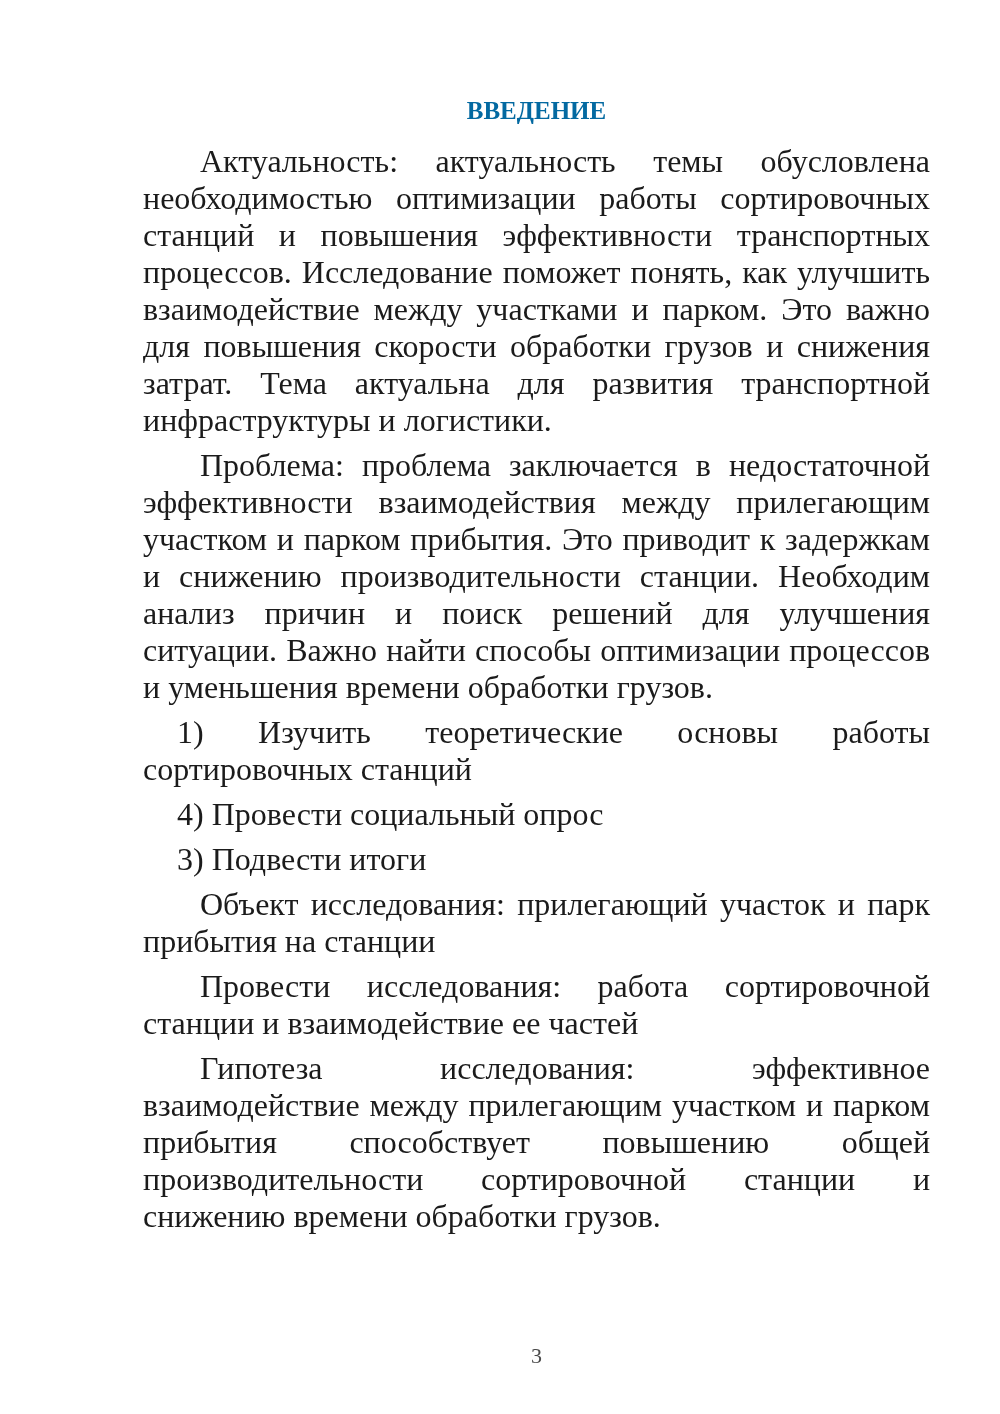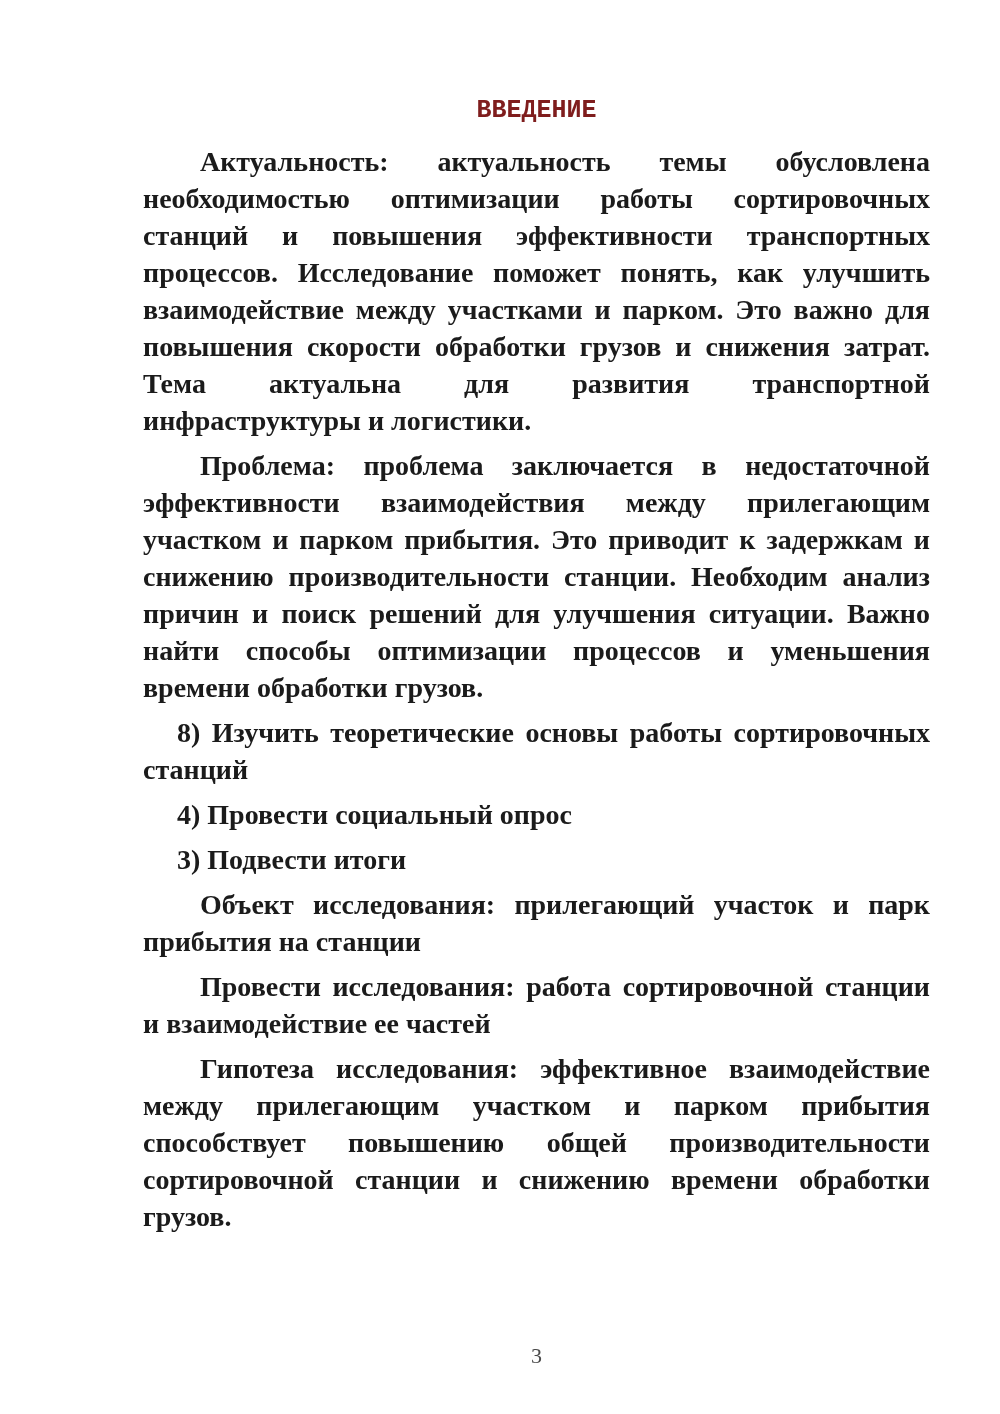--- a/index.html
+++ b/index.html
@@ -16,33 +16,31 @@
     color: #1b1b1b;
     overflow: hidden;
     box-sizing: border-box;
   }
   .content {
     padding: 92px 70px 0 143px;
   }
   .doc-title {
     font-size: 25px;
     font-weight: bold;
-    color: #7f1d1d;
+    color: #0369a1;
     text-align: center;
     margin: 0 0 14px 0;
     line-height: 37px;
-    font-family: Liberation Mono, monospace;
   }
   .content p {
-    font-size: 28px;
+    font-size: 32px;
     line-height: 37px;
     text-align: justify;
     text-indent: 57px;
     margin: 0 0 8px 0;
-    font-weight: bold;
   }
   .content p.list-item {
     text-indent: 34px;
   }
   .page-number {
     position: absolute;
     bottom: 46px;
     left: 143px;
     width: 787px;
     text-align: center;
@@ -58,21 +56,21 @@
   <div class="content">
 
     <h1 class="doc-title">ВВЕДЕНИЕ</h1>
 
     <p>Актуальность: актуальность темы обусловлена необходимостью оптимизации работы сортировочных станций и повышения эффективности транспортных процессов. Исследование поможет понять, как улучшить взаимодействие между участками и парком. Это важно для повышения скорости обработки грузов и снижения затрат. Тема актуальна для развития транспортной инфраструктуры и логистики.</p>
 
     <p>Проблема: проблема заключается в недостаточной эффективности взаимодействия между прилегающим участком и парком прибытия. Это приводит к задержкам и снижению производительности станции. Необходим анализ причин и поиск решений для улучшения ситуации. Важно найти способы оптимизации процессов и уменьшения времени обработки грузов.</p>
 
 
 
-    <p class="list-item">8) Изучить теоретические основы работы сортировочных станций</p>
+    <p class="list-item">1) Изучить теоретические основы работы сортировочных станций</p>
 
 
 
     <p class="list-item">4) Провести социальный опрос</p>
 
     <p class="list-item">3) Подвести итоги</p>
 
     <p>Объект исследования: прилегающий участок и парк прибытия на станции</p>
 
     <p>Провести исследования: работа сортировочной станции и взаимодействие ее частей</p>

